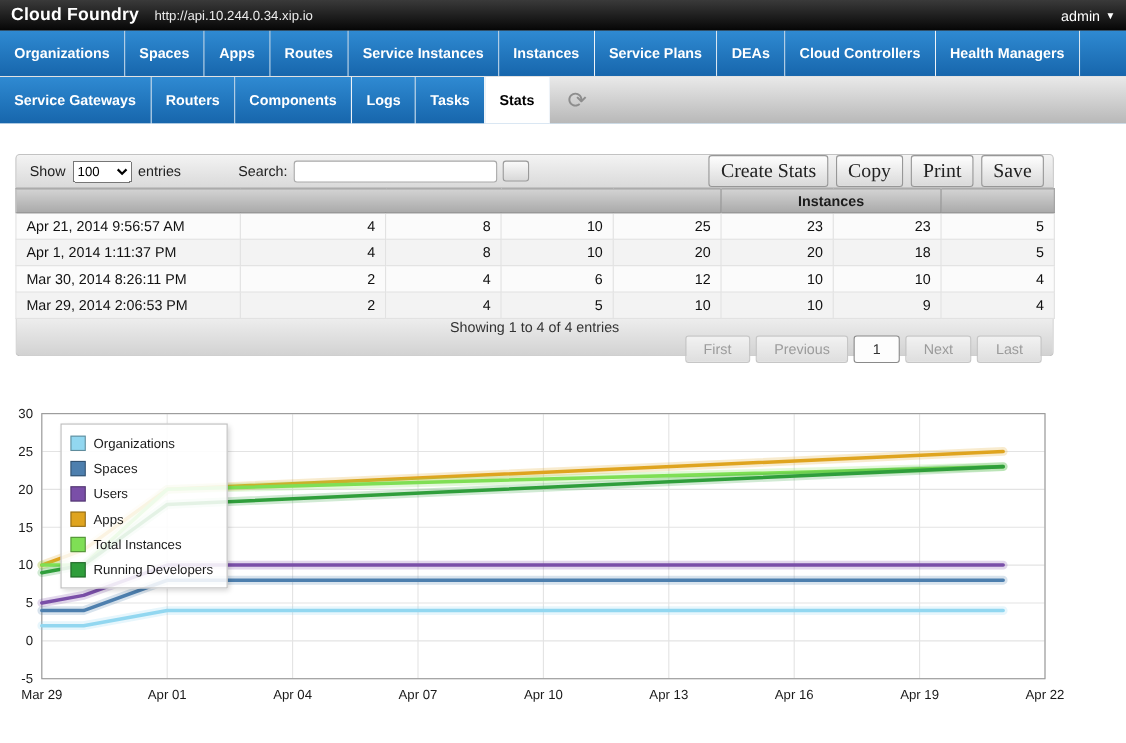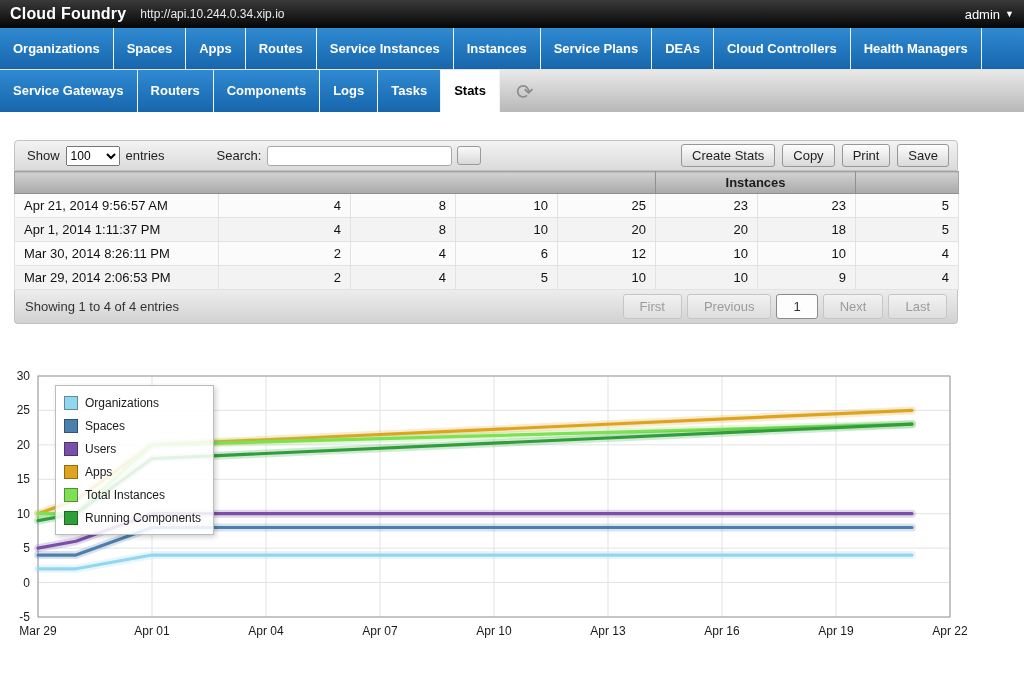--- a/index.html
+++ b/index.html
@@ -61,24 +61,24 @@
   }
   .mini-btn {
     width: 24px; height: 19px; margin-left: 5px;
     border: 1px solid #9a9a9a; border-radius: 3px;
     background: linear-gradient(#fafafa, #d8d8d8);
     cursor: pointer;
   }
   .toolbar-buttons { margin-left: auto; display: flex; }
   .tb-btn {
     margin-left: 7px; padding: 3px 10px;
-    font-size: 13px; color: #222;
+    font-size: 18px; color: #222;
     border: 1px solid #979797; border-radius: 3px;
     background: linear-gradient(#fefefe, #d9d9d9);
-    cursor: pointer; font-family: Liberation Sans, sans-serif;
+    cursor: pointer; font-family: Liberation Serif, serif;
   }
 
   
   table.stats {
     width: 944px; border-collapse: collapse; table-layout: fixed;
     border: 1px solid #a2a2a2; font-size: 13px;
   }
   thead th {
     background: linear-gradient(#d2d2d2, #a9a9a9);
     color: #1c1c1c; font-weight: bold; text-align: left;
@@ -93,21 +93,21 @@
   tbody tr:nth-child(even) { background: #f3f3f3; }
   td.cell-num { text-align: right; }
 
   
   .tfoot {
     height: 34px;
     background: linear-gradient(#ededed, #d2d2d2);
     border: 1px solid #c2c2c2; border-top: none;
     border-radius: 0 0 4px 4px;
     display: flex; align-items: center;
-    padding: 0 10px; font-size: 13px; color: #333;
+    padding: 0 10px; font-size: 13px; color: #333; flex-direction: column;
   }
   .pagination { margin-left: auto; display: flex; gap: 5px; }
   .pagebtn {
     font-size: 13px; padding: 4px 16px; border-radius: 3px;
     border: 1px solid #c6c6c6;
     background: linear-gradient(#f2f2f2, #dedede);
     color: #9b9b9b; cursor: pointer;
   }
   .pagebtn.current {
     background: #fdfdfd; border: 1px solid #8a8a8a; color: #333;
@@ -323,16 +323,16 @@
       <div class="legend-item">
         <span class="swatch" style="background: rgb(223, 164, 31);"></span>
         <span>Apps</span>
       </div>
       <div class="legend-item">
         <span class="swatch" style="background: rgb(127, 223, 85);"></span>
         <span>Total Instances</span>
       </div>
       <div class="legend-item">
         <span class="swatch" style="background: rgb(47, 158, 59);"></span>
-        <span>Running Components</span>
+        <span>Running Developers</span>
       </div>
     </div>
 </div>
 
 </body></html>

